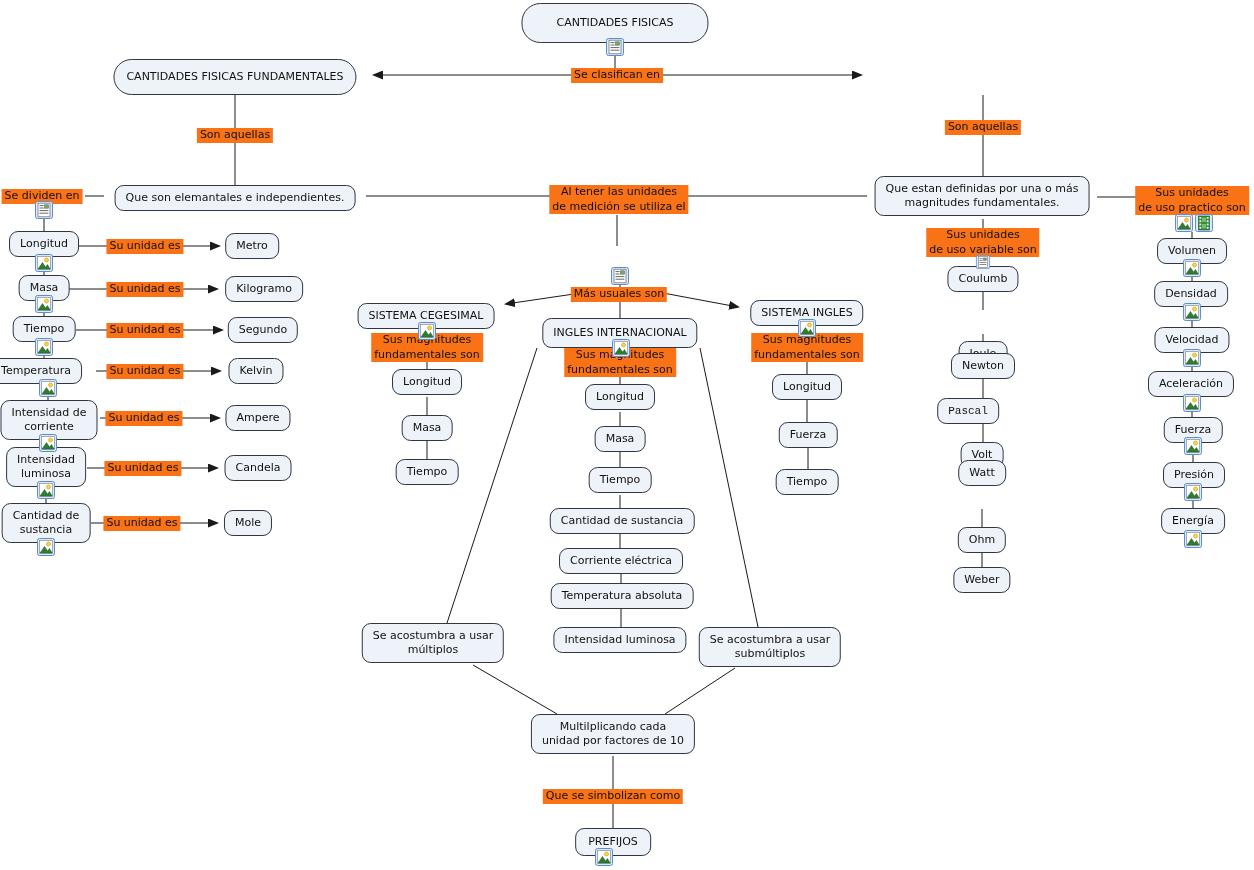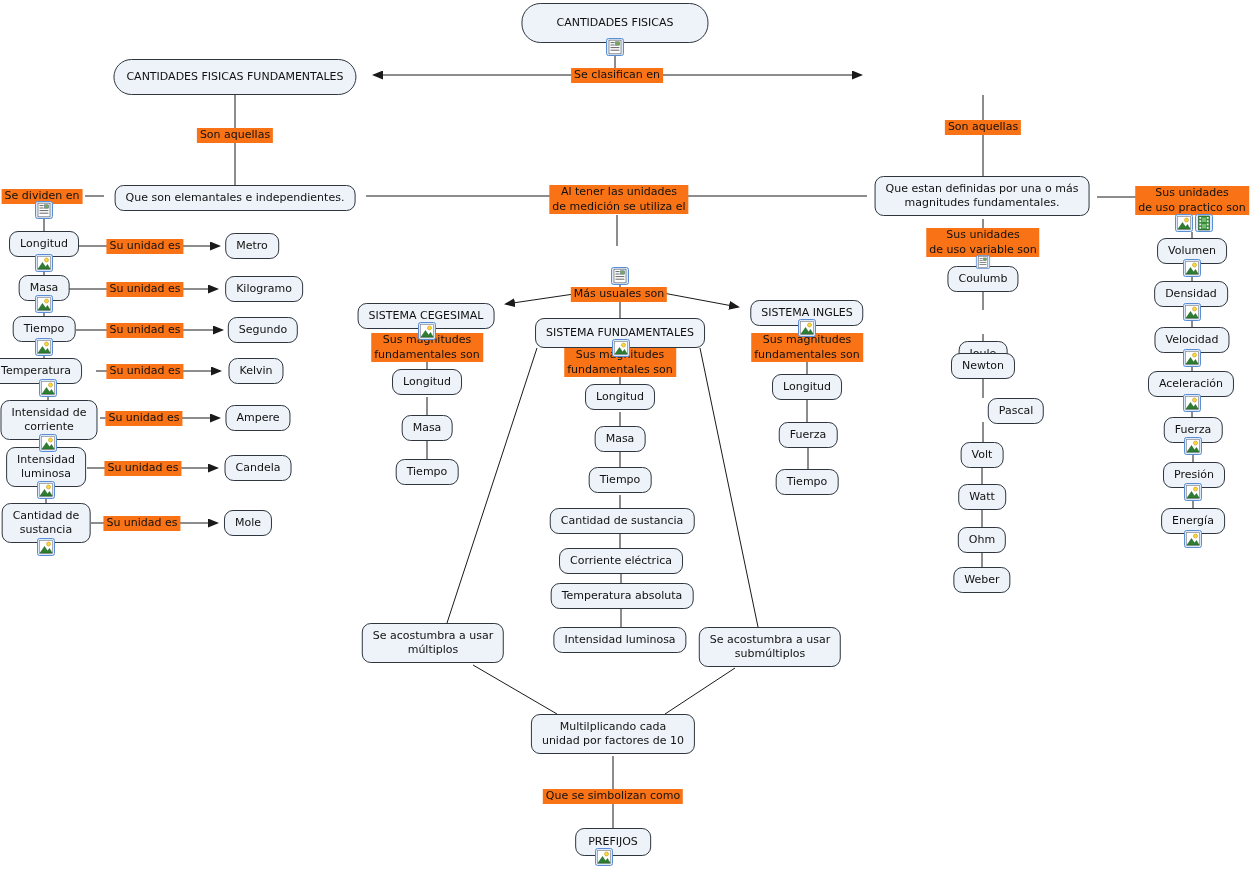--- a/index.html
+++ b/index.html
@@ -197,21 +197,21 @@
   <div class="node" style="left:426px;top:303px;">SISTEMA CEGESIMAL</div>
   <svg class="ricon" style="left:427px;top:322px;">
       <use href="#i-img"></use>
     </svg>
   <div class="elabel" style="left:427px;top:333px;">Sus magnitudes
 fundamentales son</div>
   <div class="node" style="left:427px;top:369px;">Longitud</div>
   <div class="node" style="left:427px;top:415px;">Masa</div>
   <div class="node" style="left:427px;top:459px;">Tiempo</div>
 
-  <div class="node" style="left:620px;top:318px;padding:7px 10px;">SISTEMA FUNDAMENTALES</div>
+  <div class="node" style="left:620px;top:318px;padding:7px 10px;">INGLES INTERNACIONAL</div>
   <svg class="ricon" style="left:621px;top:339px;">
       <use href="#i-img"></use>
     </svg>
   <div class="elabel" style="left:620px;top:348px;">Sus magnitudes
 fundamentales son</div>
   <div class="node" style="left:620px;top:384px;">Longitud</div>
   <div class="node" style="left:620px;top:426px;">Masa</div>
   <div class="node" style="left:620px;top:467px;">Tiempo</div>
   <div class="node" style="left:622px;top:508px;">Cantidad de sustancia</div>
   <div class="node" style="left:621px;top:548px;">Corriente eléctrica</div>
@@ -233,23 +233,23 @@
 magnitudes fundamentales.</div>
 
   <div class="elabel" style="left:983px;top:228px;">Sus unidades
 de uso variable son</div>
   <svg class="ricon sm" style="left:983px;top:255px;">
       <use href="#i-doc"></use>
     </svg>
   <div class="node" style="left:983px;top:266px;">Coulumb</div>
   <div class="node" style="left:983px;top:309px;margin-top:32px;">Joule</div>
   <div class="node" style="left:983px;top:353px;">Newton</div>
-  <div class="node" style="left:1016px;top:398px;">Pascal</div>
+  <div class="node" style="left:968px;top:398px;font-family:Liberation Mono, monospace;">Pascal</div>
   <div class="node" style="left:982px;top:442px;">Volt</div>
-  <div class="node" style="left:982px;top:484px;">Watt</div>
+  <div class="node" style="left:982px;top:460px;border-radius:10px;">Watt</div>
   <div class="node" style="left:982px;top:527px;">Ohm</div>
   <div class="node" style="left:982px;top:567px;">Weber</div>
 
   <div class="elabel" style="left:1192px;top:186px;">Sus unidades
 de uso practico son</div>
   <svg class="ricon" style="left:1184px;top:214px;">
       <use href="#i-img"></use>
     </svg>
   <svg class="ricon" style="left:1204px;top:214px;">
       <use href="#i-film"></use>

